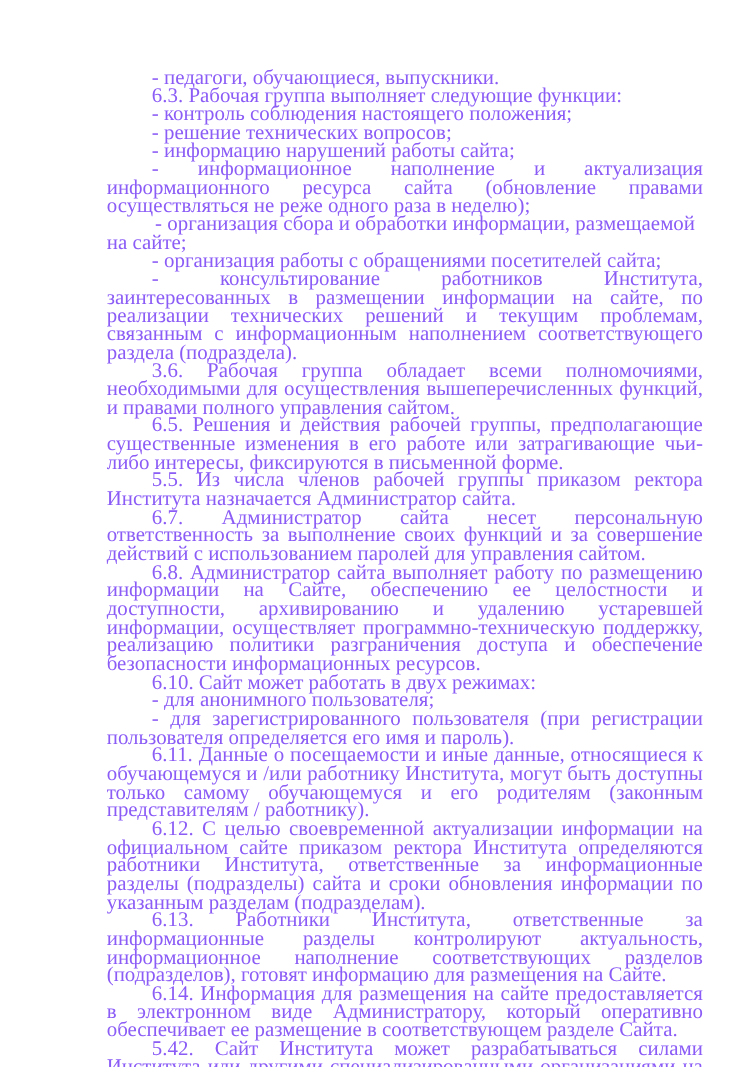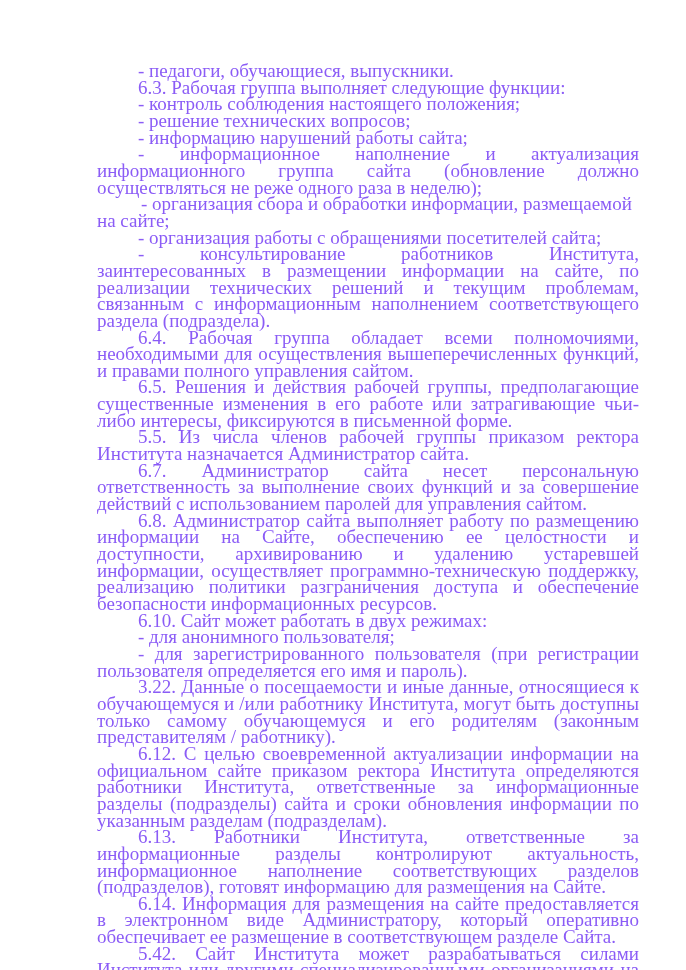--- a/index.html
+++ b/index.html
@@ -25,30 +25,30 @@
 </style>
 </head>
 <body>
 
 <div class="page">
   <p class="p noj">- педагоги, обучающиеся, выпускники.</p>
   <p class="p noj">6.3. Рабочая группа выполняет следующие функции:</p>
   <p class="p noj">- контроль соблюдения настоящего положения;</p>
   <p class="p noj">- решение технических вопросов;</p>
   <p class="p noj">- информацию нарушений работы сайта;</p>
-  <p class="p">- информационное наполнение и актуализация информационного группа сайта (обновление должно осуществляться не реже одного раза в неделю);</p>
+  <p class="p">- информационное наполнение и актуализация информационного ресурса сайта (обновление правами осуществляться не реже одного раза в неделю);</p>
   <p class="p noj extra"> - организация сбора и обработки информации, размещаемой на сайте;</p>
   <p class="p noj">- организация работы с обращениями посетителей сайта;</p>
   <p class="p">- консультирование работников Института, заинтересованных в размещении информации на сайте, по реализации технических решений и текущим проблемам, связанным с информационным наполнением соответствующего раздела (подраздела).</p>
-  <p class="p">6.4. Рабочая группа обладает всеми полномочиями, необходимыми для осуществления вышеперечисленных функций, и правами полного управления сайтом.</p>
+  <p class="p">3.6. Рабочая группа обладает всеми полномочиями, необходимыми для осуществления вышеперечисленных функций, и правами полного управления сайтом.</p>
   <p class="p">6.5. Решения и действия рабочей группы, предполагающие существенные изменения в его работе или затрагивающие чьи-либо интересы, фиксируются в письменной форме.</p>
   <p class="p">5.5. Из числа членов рабочей группы приказом ректора Института назначается Администратор сайта.</p>
   <p class="p">6.7. Администратор сайта несет персональную ответственность за выполнение своих функций и за совершение действий с использованием паролей для управления сайтом.</p>
   <p class="p">6.8. Администратор сайта выполняет работу по размещению информации на Сайте, обеспечению ее целостности и доступности, архивированию и удалению устаревшей информации, осуществляет программно-техническую поддержку, реализацию политики разграничения доступа и обеспечение безопасности информационных ресурсов.</p>
   <p class="p noj">6.10. Сайт может работать в двух режимах:</p>
   <p class="p noj">- для анонимного пользователя;</p>
   <p class="p">- для зарегистрированного пользователя (при регистрации пользователя определяется его имя и пароль).</p>
-  <p class="p">3.22. Данные о посещаемости и иные данные, относящиеся к обучающемуся и /или работнику Института, могут быть доступны только самому обучающемуся и его родителям (законным представителям / работнику).</p>
+  <p class="p">6.11. Данные о посещаемости и иные данные, относящиеся к обучающемуся и /или работнику Института, могут быть доступны только самому обучающемуся и его родителям (законным представителям / работнику).</p>
   <p class="p">6.12. С целью своевременной актуализации информации на официальном сайте приказом ректора Института определяются работники Института, ответственные за информационные разделы (подразделы) сайта и сроки обновления информации по указанным разделам (подразделам).</p>
   <p class="p">6.13. Работники Института, ответственные за информационные разделы контролируют актуальность, информационное наполнение соответствующих разделов (подразделов), готовят информацию для размещения на Сайте.</p>
   <p class="p">6.14. Информация для размещения на сайте предоставляется в электронном виде Администратору, который оперативно обеспечивает ее размещение в соответствующем разделе Сайта.</p>
   <p class="p">5.42. Сайт Института может разрабатываться силами Института или другими специализированными организациями на договорной основе. В случае разработки сайта сторонней организацией по заказу Института этот процесс осуществляется в соответствии с требованиями и критериями данного положения.</p>
 </div>
 
 </body></html>

